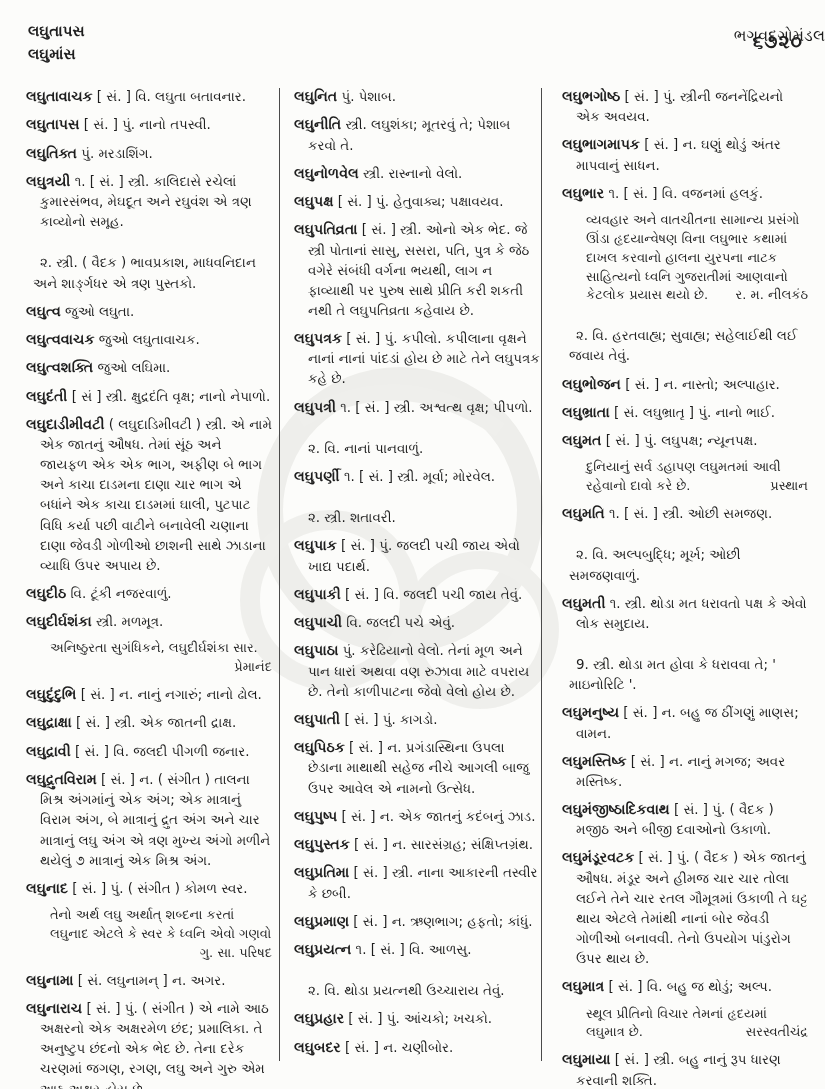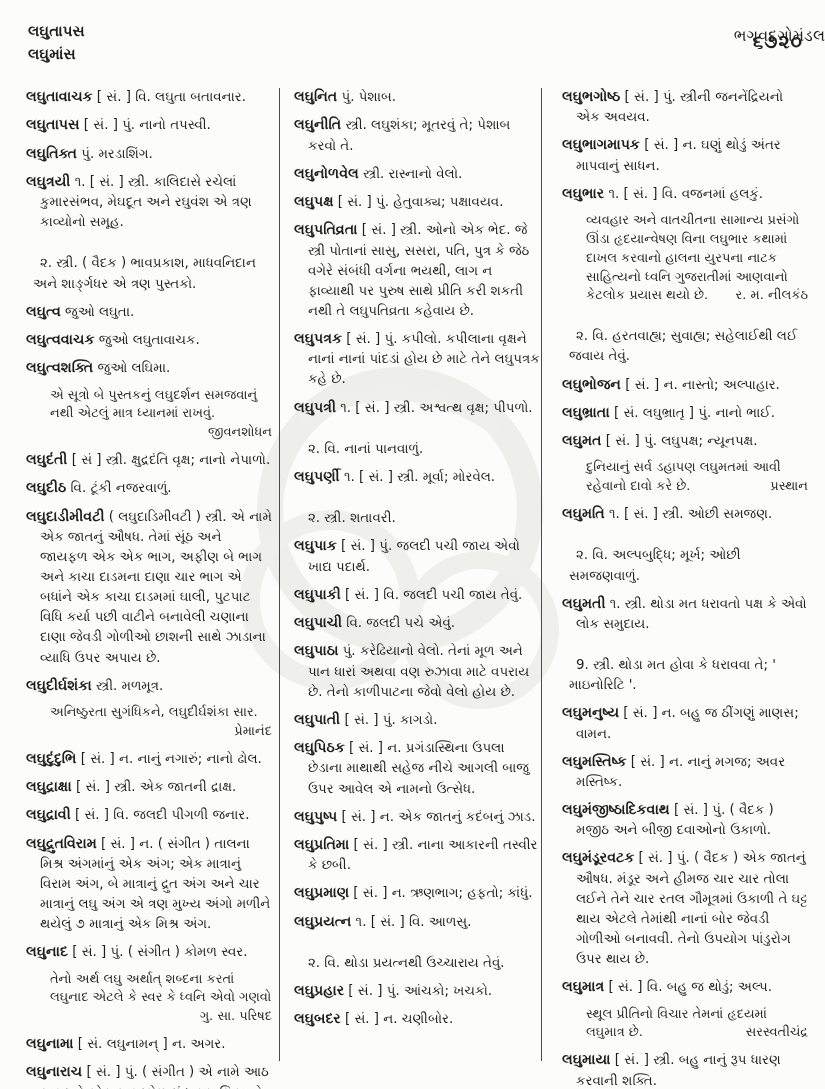--- a/index.html
+++ b/index.html
@@ -52,24 +52,23 @@
   <div id="columns">
       <div class="col">
         <p class="entry"><span class="headword">લઘુતાવાચક</span> [ સં. ] વિ. લઘુતા બતાવનાર.</p>
         <p class="entry"><span class="headword">લઘુતાપસ</span> [ સં. ] પું. નાનો તપસ્વી.</p>
         <p class="entry"><span class="headword">લઘુતિક્ત</span> પું. મરડાશિંગ.</p>
         <p class="entry"><span class="headword">લઘુત્રયી</span> ૧. [ સં. ] સ્ત્રી. કાલિદાસે રચેલાં કુમારસંભવ, મેઘદૂત અને રઘુવંશ એ ત્રણ કાવ્યોનો સમૂહ.</p>
         <p class="sense">૨. સ્ત્રી. ( વૈદક ) ભાવપ્રકાશ, માધવનિદાન અને શાર્ઙ્ગધર એ ત્રણ પુસ્તકો.</p>
         <p class="entry"><span class="headword">લઘુત્વ</span> જુઓ લઘુતા.</p>
         <p class="entry"><span class="headword">લઘુત્વવાચક</span> જુઓ લઘુતાવાચક.</p>
         <p class="entry"><span class="headword">લઘુત્વશક્તિ</span> જુઓ લઘિમા.</p>
-        <p class="quote">એ સૂત્રો બે પુસ્તકનું લઘુદર્શન સમજવાનું નથી એટલું માત્ર ધ્યાનમાં રાખવું. <span class="source">જીવનશોધન</span></p>
         <p class="entry"><span class="headword">લઘુદંતી</span> [ સં ] સ્ત્રી. ક્ષુદ્રદંતિ વૃક્ષ; નાનો નેપાળો.</p>
+        <p class="entry"><span class="headword">લઘુદાડીમીવટી</span> ( લઘુદાડિમીવટી ) સ્ત્રી. એ નામે એક જાતનું ઔષધ. તેમાં સૂંઠ અને જાયફળ એક એક ભાગ, અફીણ બે ભાગ અને કાચા દાડમના દાણા ચાર ભાગ એ બધાંને એક કાચા દાડમમાં ઘાલી, પુટપાટ વિધિ કર્યા પછી વાટીને બનાવેલી ચણાના દાણા જેવડી ગોળીઓ છાશની સાથે ઝાડાના વ્યાધિ ઉપર અપાય છે.</p>
         <p class="entry"><span class="headword">લઘુદીઠ</span> વિ. ટૂંકી નજરવાળું.</p>
-        <p class="entry"><span class="headword">લઘુદાડીમીવટી</span> ( લઘુદાડિમીવટી ) સ્ત્રી. એ નામે એક જાતનું ઔષધ. તેમાં સૂંઠ અને જાયફળ એક એક ભાગ, અફીણ બે ભાગ અને કાચા દાડમના દાણા ચાર ભાગ એ બધાંને એક કાચા દાડમમાં ઘાલી, પુટપાટ વિધિ કર્યા પછી વાટીને બનાવેલી ચણાના દાણા જેવડી ગોળીઓ છાશની સાથે ઝાડાના વ્યાધિ ઉપર અપાય છે.</p>
         <p class="entry"><span class="headword">લઘુદીર્ઘશંકા</span> સ્ત્રી. મળમૂત્ર.</p>
         <p class="quote">અનિષ્ઠુરતા સુગંધિકને, લઘુદીર્ઘશંકા સાર. <span class="source">પ્રેમાનંદ</span></p>
         <p class="entry"><span class="headword">લઘુદુંદુભિ</span> [ સં. ] ન. નાનું નગારું; નાનો ઢોલ.</p>
         <p class="entry"><span class="headword">લઘુદ્રાક્ષા</span> [ સં. ] સ્ત્રી. એક જાતની દ્રાક્ષ.</p>
         <p class="entry"><span class="headword">લઘુદ્રાવી</span> [ સં. ] વિ. જલદી પીગળી જનાર.</p>
         <p class="entry"><span class="headword">લઘુદ્રુતવિરામ</span> [ સં. ] ન. ( સંગીત ) તાલના મિશ્ર અંગમાંનું એક અંગ; એક માત્રાનું વિરામ અંગ, બે માત્રાનું દ્રુત અંગ અને ચાર માત્રાનું લઘુ અંગ એ ત્રણ મુખ્ય અંગો મળીને થયેલું ૭ માત્રાનું એક મિશ્ર અંગ.</p>
         <p class="entry"><span class="headword">લઘુનાદ</span> [ સં. ] પું. ( સંગીત ) કોમળ સ્વર.</p>
         <p class="quote">તેનો અર્થ લઘુ અર્થાત્ શબ્દના કરતાં લઘુનાદ એટલે કે સ્વર કે ધ્વનિ એવો ગણવો <span class="source">ગુ. સા. પરિષદ</span></p>
         <p class="entry"><span class="headword">લઘુનામા</span> [ સં. લઘુનામન્ ] ન. અગર.</p>
         <p class="entry"><span class="headword">લઘુનારાચ</span> [ સં. ] પું. ( સંગીત ) એ નામે આઠ અક્ષરનો એક અક્ષરમેળ છંદ; પ્રમાલિકા. તે અનુષ્ટુપ છંદનો એક ભેદ છે. તેના દરેક ચરણમાં જગણ, રગણ, લઘુ અને ગુરુ એમ આઠ અક્ષર હોય છે.</p>
@@ -85,20 +84,21 @@
         <p class="sense">૨. વિ. નાનાં પાનવાળું.</p>
         <p class="entry"><span class="headword">લઘુપર્ણી</span> ૧. [ સં. ] સ્ત્રી. મૂર્વા; મોરવેલ.</p>
         <p class="sense">૨. સ્ત્રી. શતાવરી.</p>
         <p class="entry"><span class="headword">લઘુપાક</span> [ સં. ] પું. જલદી પચી જાય એવો ખાદ્ય પદાર્થ.</p>
         <p class="entry"><span class="headword">લઘુપાકી</span> [ સં. ] વિ. જલદી પચી જાય તેવું.</p>
         <p class="entry"><span class="headword">લઘુપાચી</span> વિ. જલદી પચે એવું.</p>
         <p class="entry"><span class="headword">લઘુપાઠા</span> પું. કરેઢિયાનો વેલો. તેનાં મૂળ અને પાન ધારાં અથવા વણ રુઝાવા માટે વપરાય છે. તેનો કાળીપાટના જેવો વેલો હોય છે.</p>
         <p class="entry"><span class="headword">લઘુપાતી</span> [ સં. ] પું. કાગડો.</p>
         <p class="entry"><span class="headword">લઘુપિઠક</span> [ સં. ] ન. પ્રગંડાસ્થિના ઉપલા છેડાના માથાથી સહેજ નીચે આગલી બાજુ ઉપર આવેલ એ નામનો ઉત્સેધ.</p>
         <p class="entry"><span class="headword">લઘુપુષ્પ</span> [ સં. ] ન. એક જાતનું કદંબનું ઝાડ.</p>
+        <p class="entry"><span class="headword">લઘુપુસ્તક</span> [ સં. ] ન. સારસંગ્રહ; સંક્ષિપ્તગ્રંથ.</p>
         <p class="entry"><span class="headword">લઘુપ્રતિમા</span> [ સં. ] સ્ત્રી. નાના આકારની તસ્વીર કે છબી.</p>
         <p class="entry"><span class="headword">લઘુપ્રમાણ</span> [ સં. ] ન. ઋણભાગ; હફતો; કાંધું.</p>
         <p class="entry"><span class="headword">લઘુપ્રયત્ન</span> ૧. [ સં. ] વિ. આળસુ.</p>
         <p class="sense">૨. વિ. થોડા પ્રયત્નથી ઉચ્ચારાય તેવું.</p>
         <p class="entry"><span class="headword">લઘુપ્રહાર</span> [ સં. ] પું. આંચકો; ખચકો.</p>
         <p class="entry"><span class="headword">લઘુબદર</span> [ સં. ] ન. ચણીબોર.</p>
       </div>
       <div class="col">
         <p class="entry"><span class="headword">લઘુભગોષ્ઠ</span> [ સં. ] પું. સ્ત્રીની જનનેંદ્રિયનો એક અવયવ.</p>
         <p class="entry"><span class="headword">લઘુભાગમાપક</span> [ સં. ] ન. ઘણું થોડું અંતર માપવાનું સાધન.</p>

